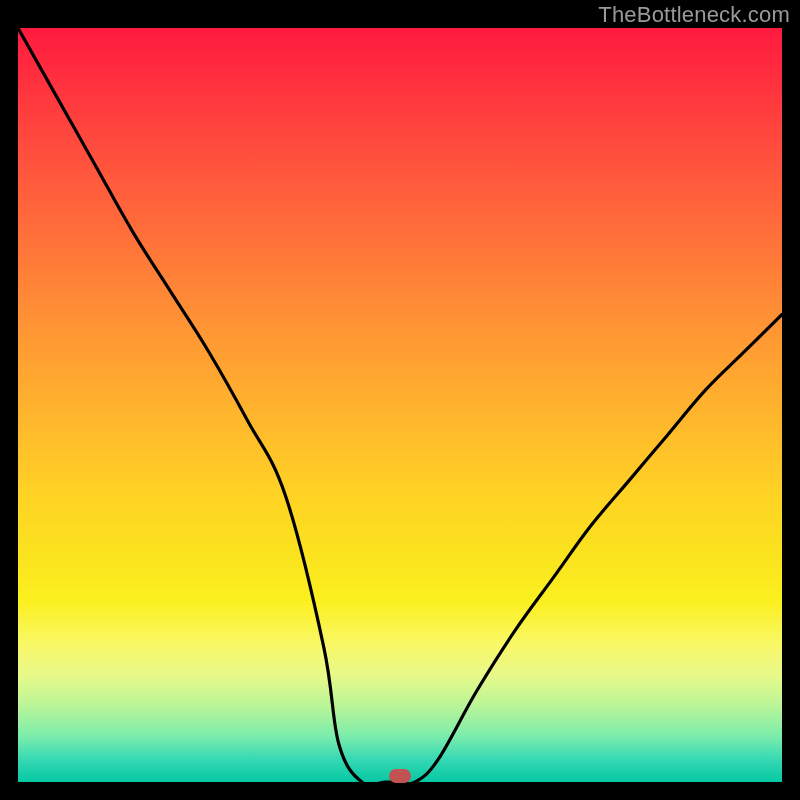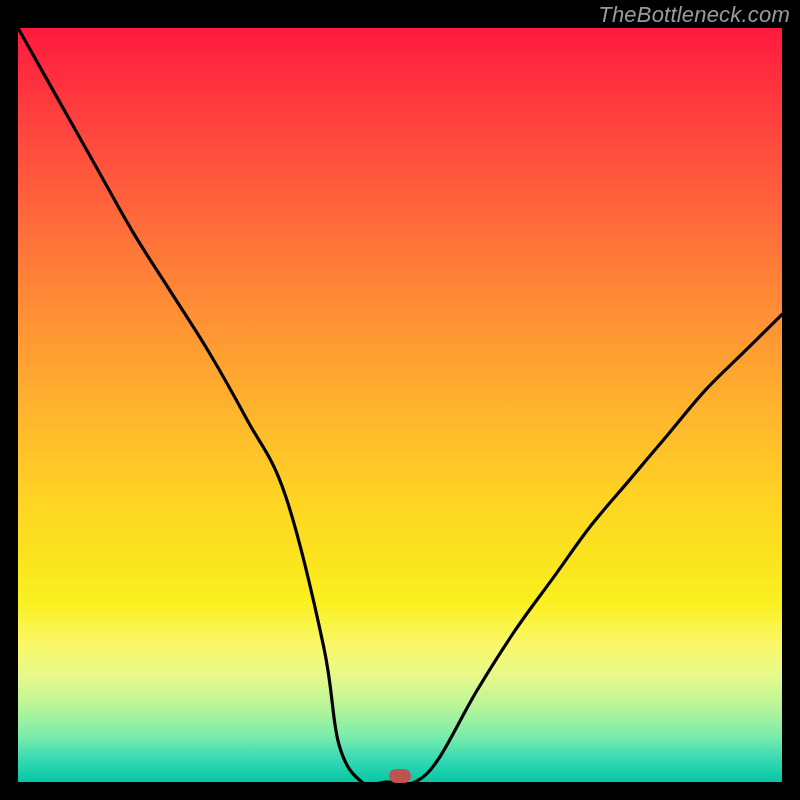--- a/index.html
+++ b/index.html
@@ -42,21 +42,20 @@
     );
   }
   .watermark {
     position: absolute;
     top: 2px;
     right: 10px;
     color: #9a9a9a;
     font-size: 22px;
     letter-spacing: 0.2px;
     user-select: none;
-    font-style: italic;
   }
   .curve {
     position: absolute;
     left: 0; top: 0;
     width: 764px;
     height: 754px;
     pointer-events: none;
   }
   .marker {
     position: absolute;

